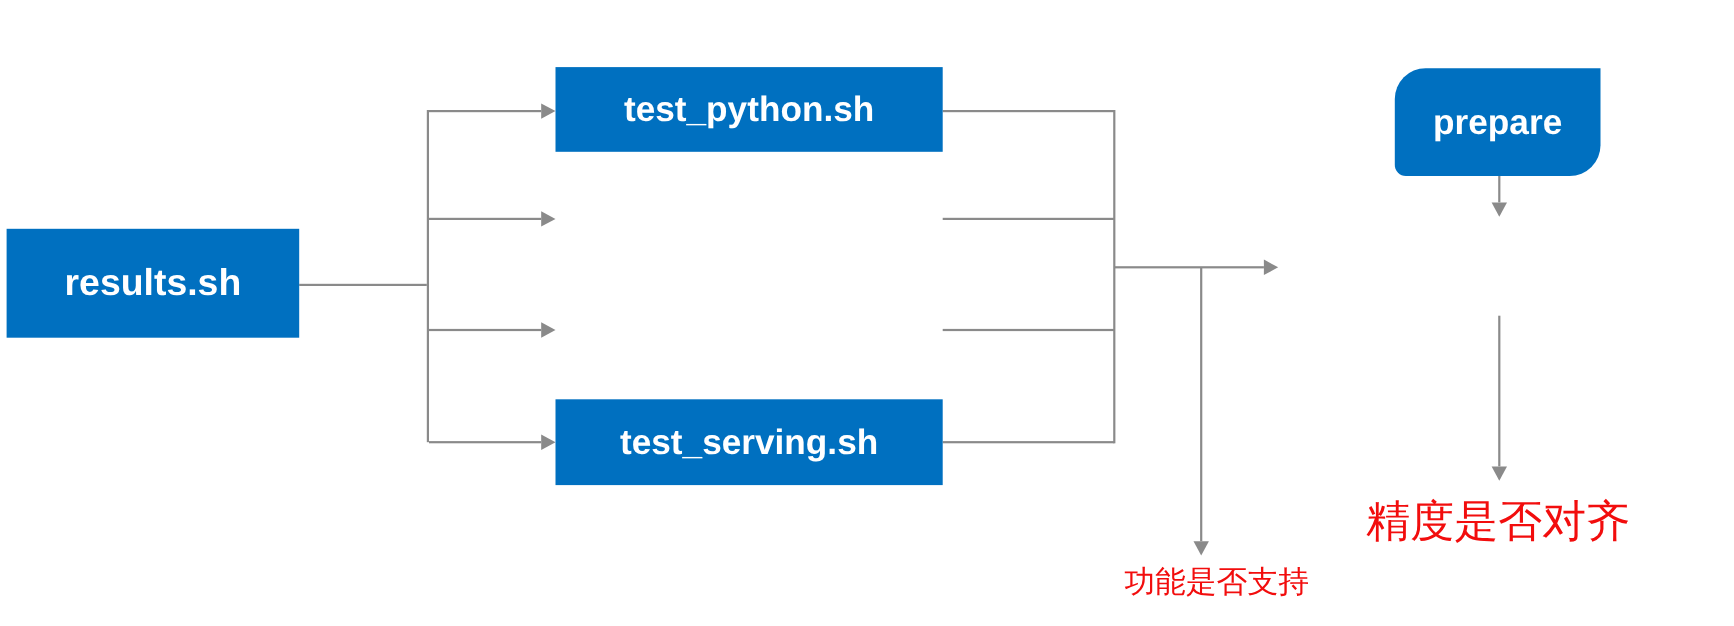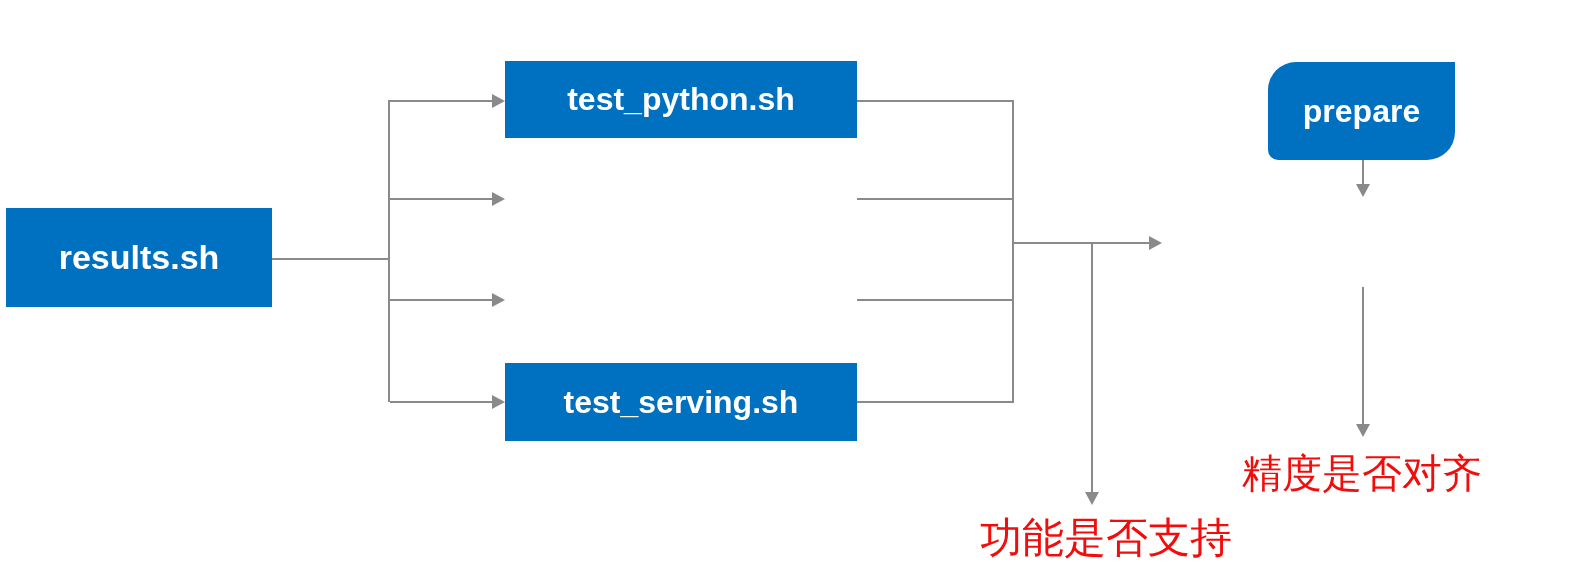--- a/index.html
+++ b/index.html
@@ -96,21 +96,21 @@
     text-align:center;
   }
   .label-log{left:1040px; top:190px; width:100px;}
   .annotation{
     position:absolute;
     color:var(--red);
     text-align:center;
     white-space:nowrap;
     font-weight:500;
   }
-  .label-func{left:946px;  top:510px; width:320px; font-size:42px;}
+  .label-func{left:946px;  top:510px; width:320px; font-size:28px;}
   .label-acc {left:1212px; top:446px; width:300px; font-size:40px;}
 </style>
 </head>
 <body>
 
 <div class="canvas">
 
   <div>
     <div class="hline e-prepare-out"></div>
     <div class="vline e-branch-v"></div>

